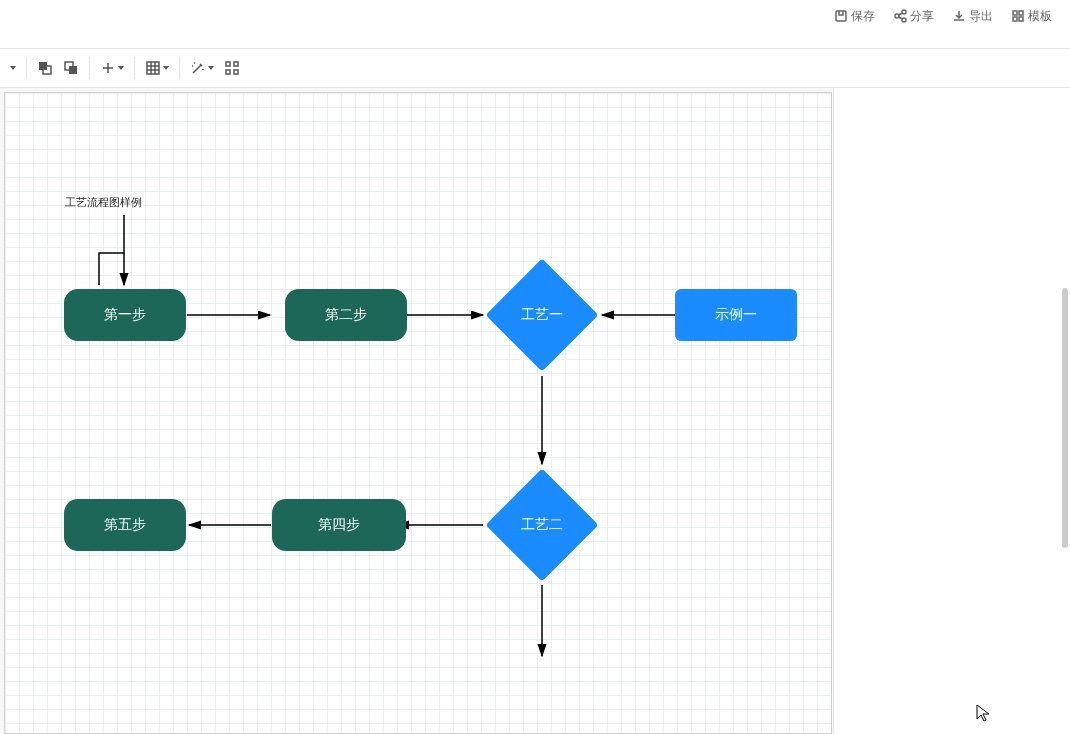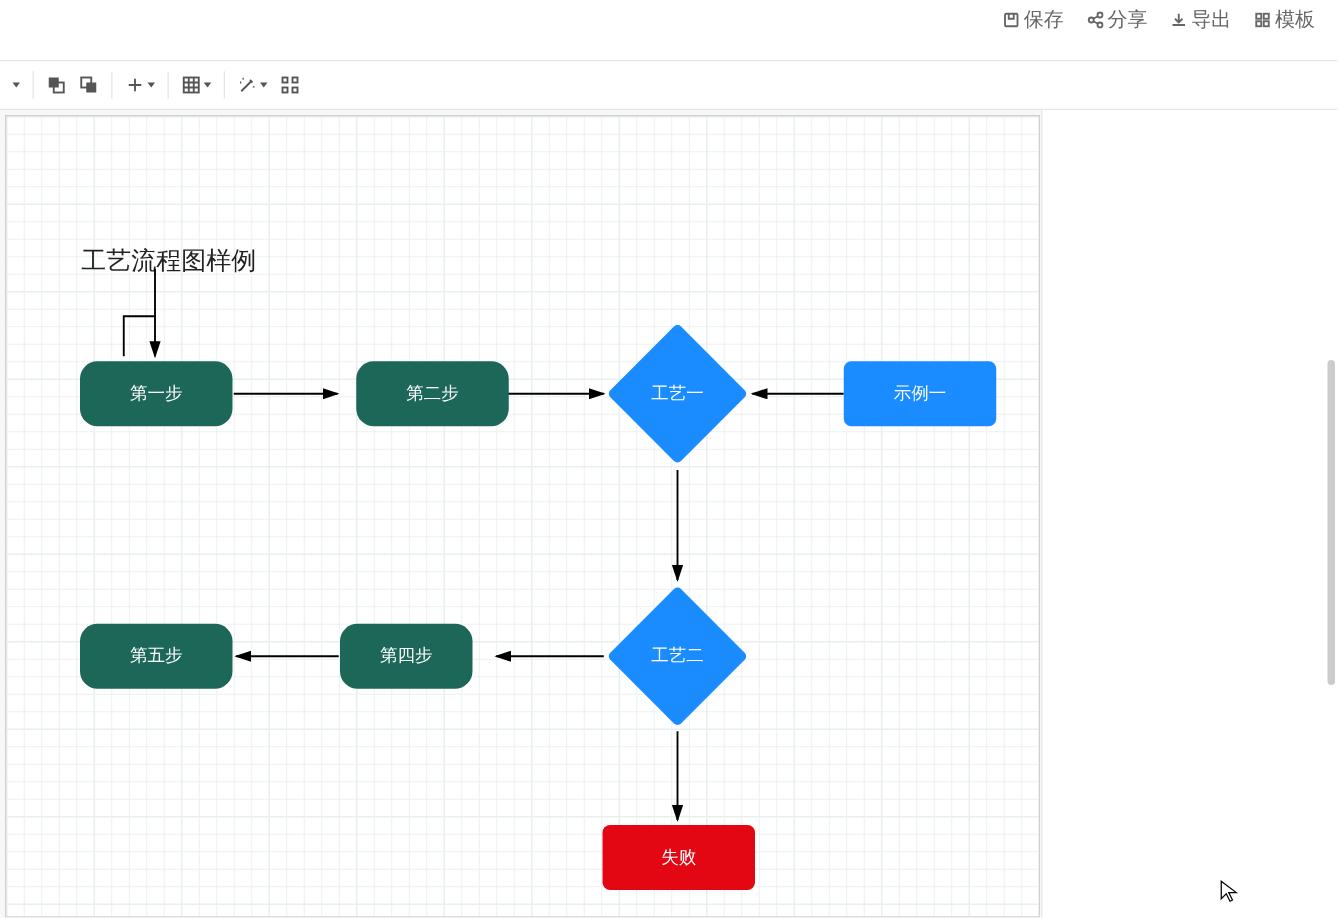--- a/index.html
+++ b/index.html
@@ -11,21 +11,21 @@
       overflow: hidden;
       position: relative;
     }
     .top-menu {
       position: absolute;
       top: 0; right: 0;
       height: 28px;
       display: flex;
       gap: 18px;
       padding: 4px 18px 0 0;
-      font-size: 16px;
+      font-size: 12px;
       color: #666;
     }
     .top-menu .item {
       display: flex;
       align-items: center;
       gap: 3px;
       cursor: pointer;
     }
     .top-menu svg { width: 14px; height: 14px; stroke: #666; fill: none; stroke-width: 1.5; }
     .toolbar {
@@ -101,21 +101,21 @@
     .green { background: #1c6758; border-radius: 14px; }
     .blue { background: #1a8cff; }
     .red { background: #e30613; }
     .diamond {
       transform: rotate(45deg);
       border-radius: 4px;
     }
     .diamond span { transform: rotate(-45deg); }
     .title-text {
       position: absolute;
-      font-size: 20px;
+      font-size: 11px;
       color: #222;
     }
     .cursor {
       position: absolute;
       right: 78px; bottom: 10px;
     }
   </style>
 </head>
 <body>
 
@@ -251,28 +251,25 @@
         </div>
       <div class="node diamond blue" style="left:497px; top:182px; width:80px; height:80px;">
           <span>工艺一</span>
         </div>
       <div class="node rect blue" style="left:670px; top:196px; width:122px; height:52px;text-align:right;">
           <span>示例一</span>
         </div>
       <div class="node diamond blue" style="left:497px; top:392px; width:80px; height:80px;">
           <span>工艺二</span>
         </div>
-      <div class="node rect green" style="left:267px; top:406px; width:106px; height:52px;">
+      <div class="node rect green" style="left:267px; top:406px; width:134px; height:52px;">
           <span>第四步</span>
         </div>
       <div class="node rect green" style="left:59px; top:406px; width:122px; height:52px;justify-content:center;">
           <span>第五步</span>
-        </div>
-      <div class="node rect red" style="left:477px; top:567px; width:122px; height:52px;">
-          <span>失败</span>
         </div>
 
     </div>
   </div>
   <div class="side-panel">
     <div class="scroll-track"></div>
   </div>
 </div>
 
 <svg class="cursor" width="16" height="20">

